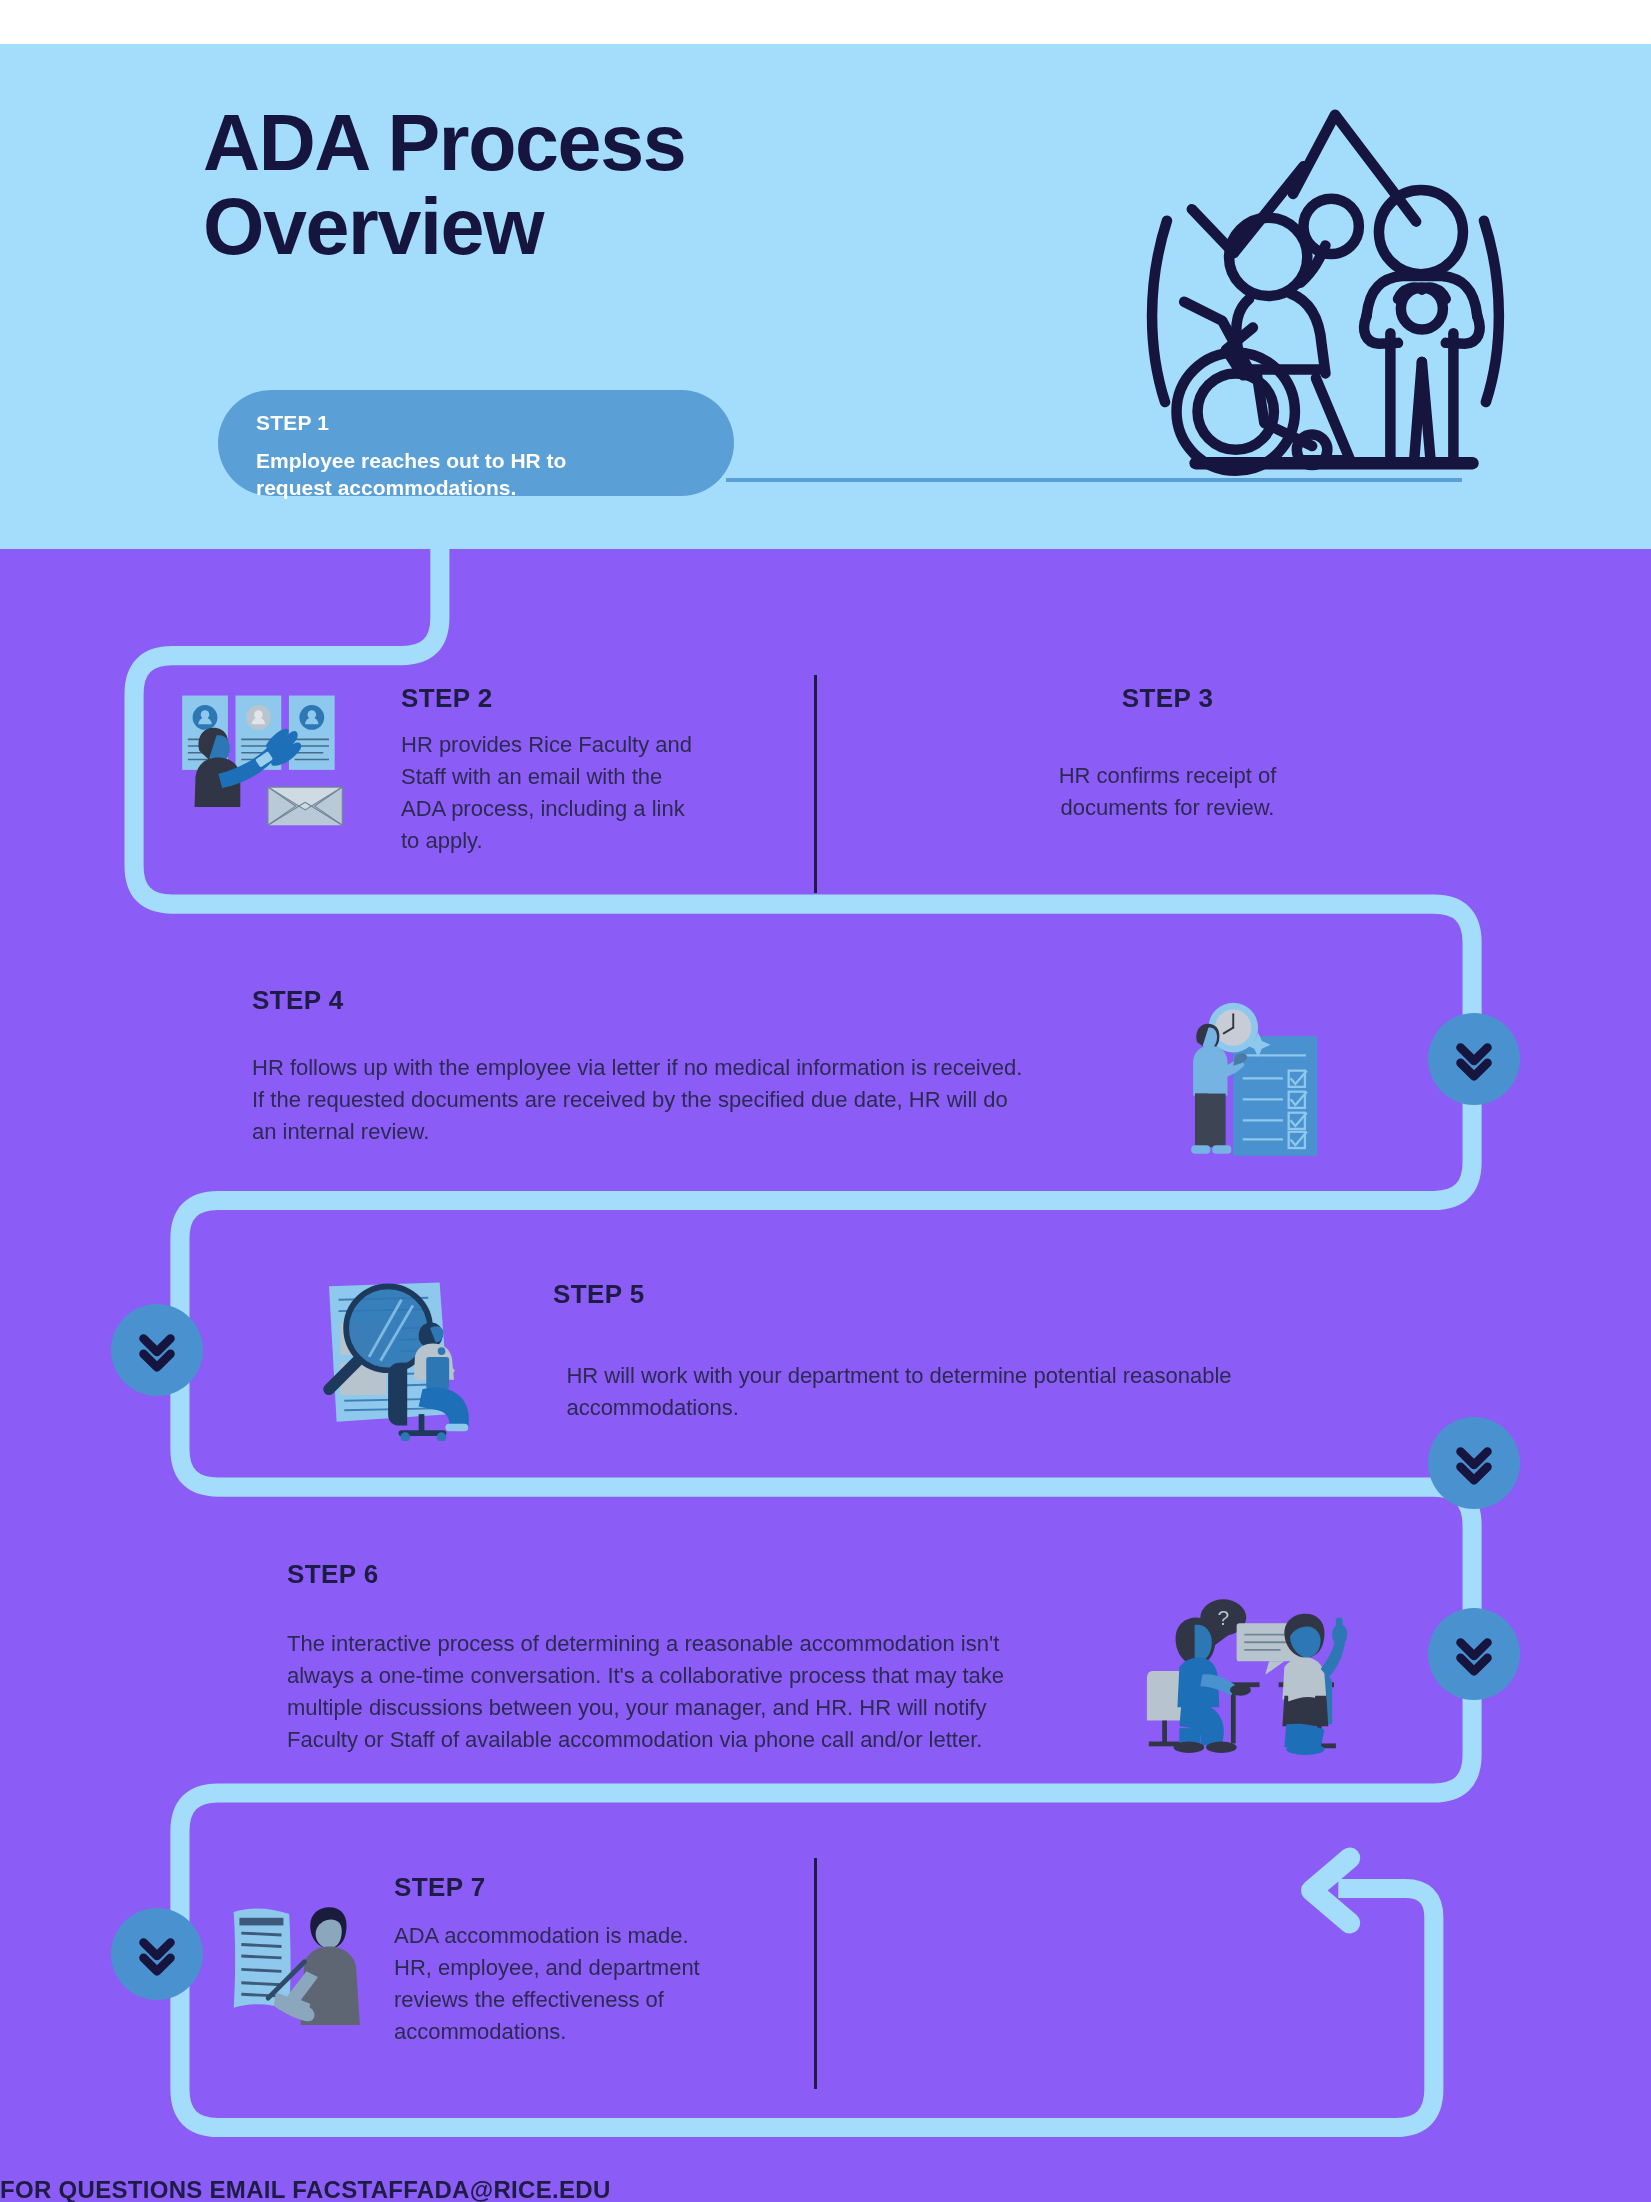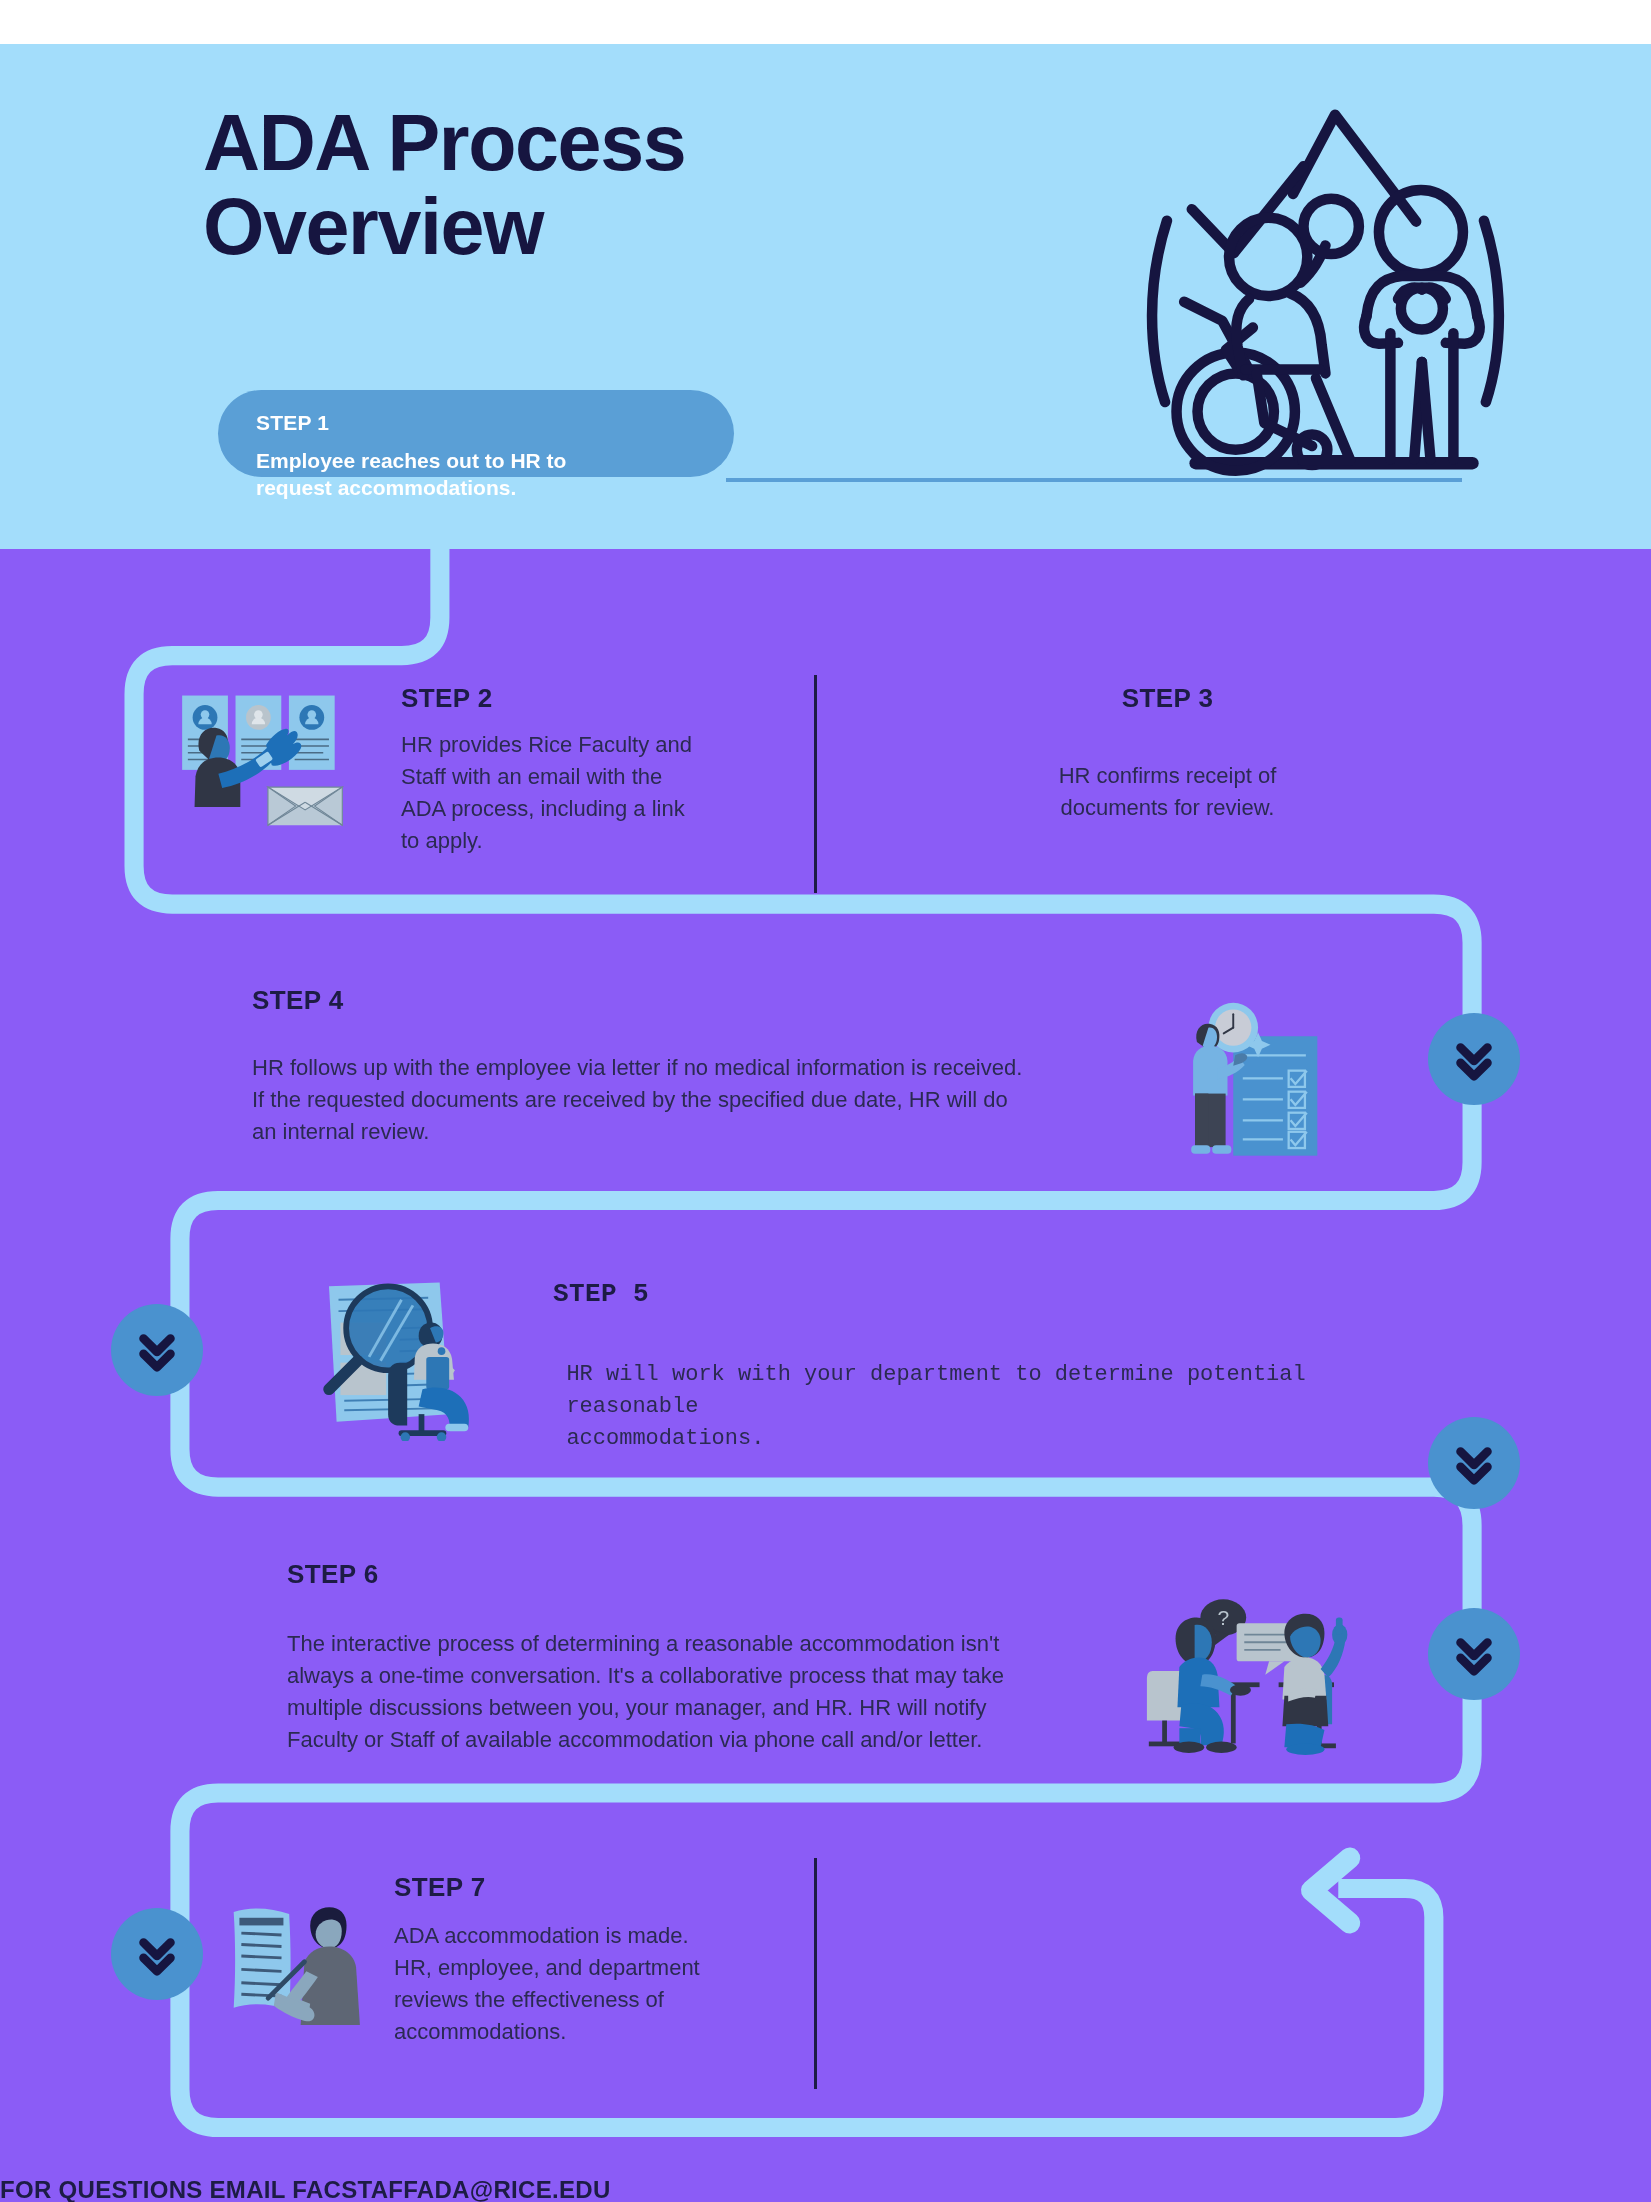--- a/index.html
+++ b/index.html
@@ -44,21 +44,21 @@
     width: 382px;
     height: 401px;
   }
 
   
   .step1-pill {
     position: absolute;
     left: 218px;
     top: 346px;
     width: 516px;
-    height: 87px;
+    height: 106px;
     background: #5a9fd6;
     border-radius: 61px;
     padding: 21px 38px 8px 38px;
   }
   .step1-label {
     font-size: 21px;
     font-weight: 700;
     color: #ffffff;
     letter-spacing: 0.2px;
     margin-bottom: 13.4px;
@@ -380,21 +380,21 @@
       <path d="M128 62 c6 -4 14 -2 14 5 c0 6 -4 10 -8 10 z" fill="#2d77b5"></path>
       <path d="M112 92 c2 -10 10 -14 19 -14 c10 0 18 5 20 16 l2 22 l-42 0 z" fill="#b8c4cd"></path>
       <path d="M132 96 c8 -1 16 4 22 10 l-5 8 c-7 -5 -14 -8 -20 -8 z" fill="#b8c4cd"></path>
       <rect x="124" y="92" width="24" height="34" rx="3" fill="#2d77b5"></rect>
       <path d="M120 126 c14 -4 30 -2 40 8 c8 8 10 20 8 32 l-20 4 c2 -12 -2 -20 -12 -22 l-20 -4 z" fill="#1d6fb8"></path>
       <rect x="144" y="162" width="24" height="8" rx="4" fill="#8ec8ec"></rect>
       <circle cx="140" cy="86" r="4" fill="#2d77b5"></circle>
     </svg>
   </div>
 
-  <div class="blk" style="left:553px; top:1235px; width:793px;font-family:Liberation Mono, monospace;">
+  <div class="blk" style="left:553px; top:1235px; width:793px;">
     <div class="eyebrow">STEP 5</div>
     <div class="body" style="margin-top:50px; margin-left:13.4px; white-space:pre-line;">HR will work with your department to determine potential reasonable
 accommodations.</div>
   </div>
 
   <div class="blk" style="left:287px; top:1515px; width:841px;">
     <div class="eyebrow">STEP 6</div>
     <div class="body" style="margin-top:38px; white-space:pre-line;">The interactive process of determining a reasonable accommodation isn't
 always a one-time conversation. It's a collaborative process that may take
 multiple discussions between you, your manager, and HR. HR will notify

